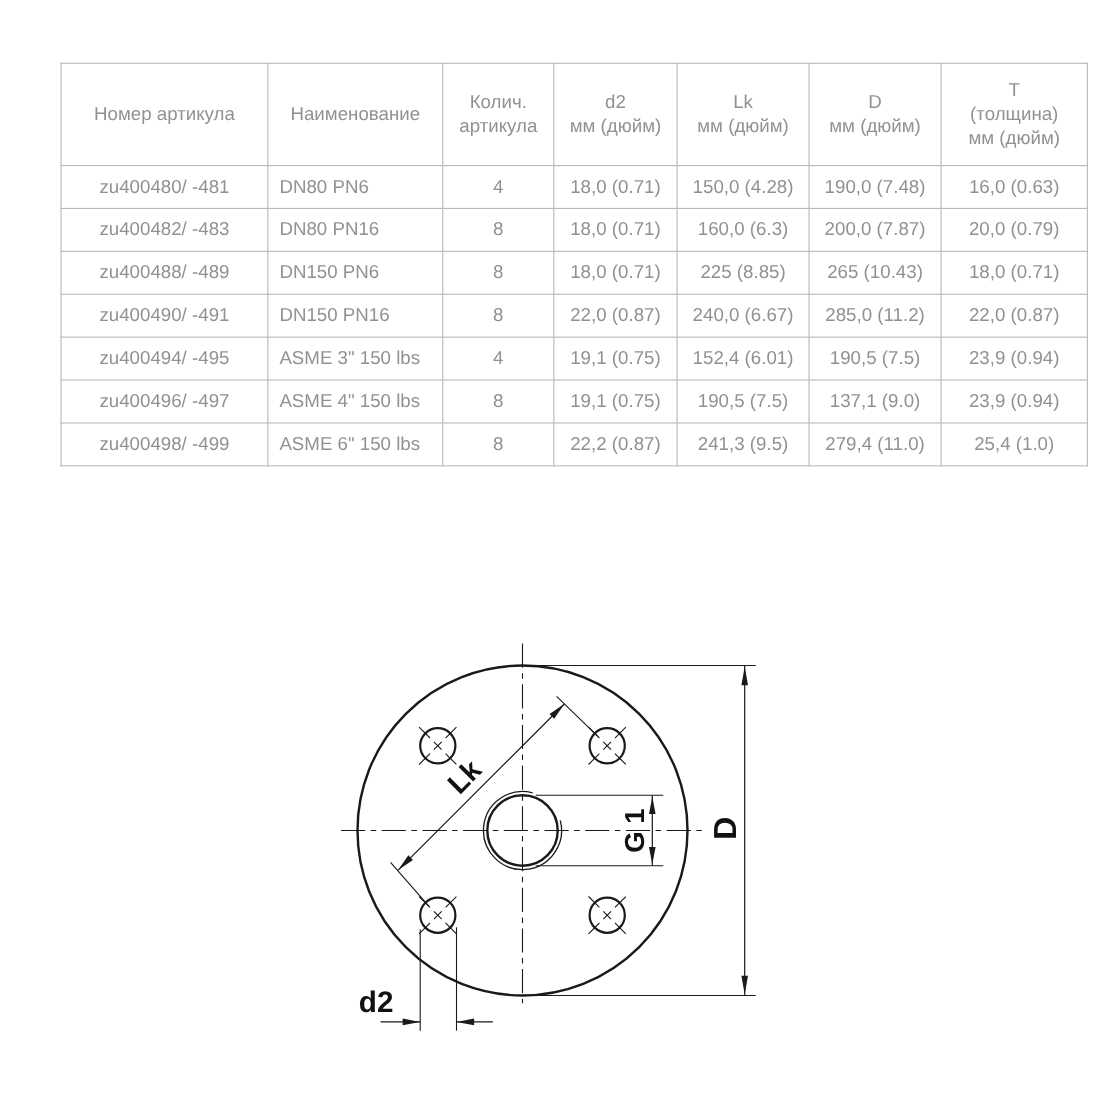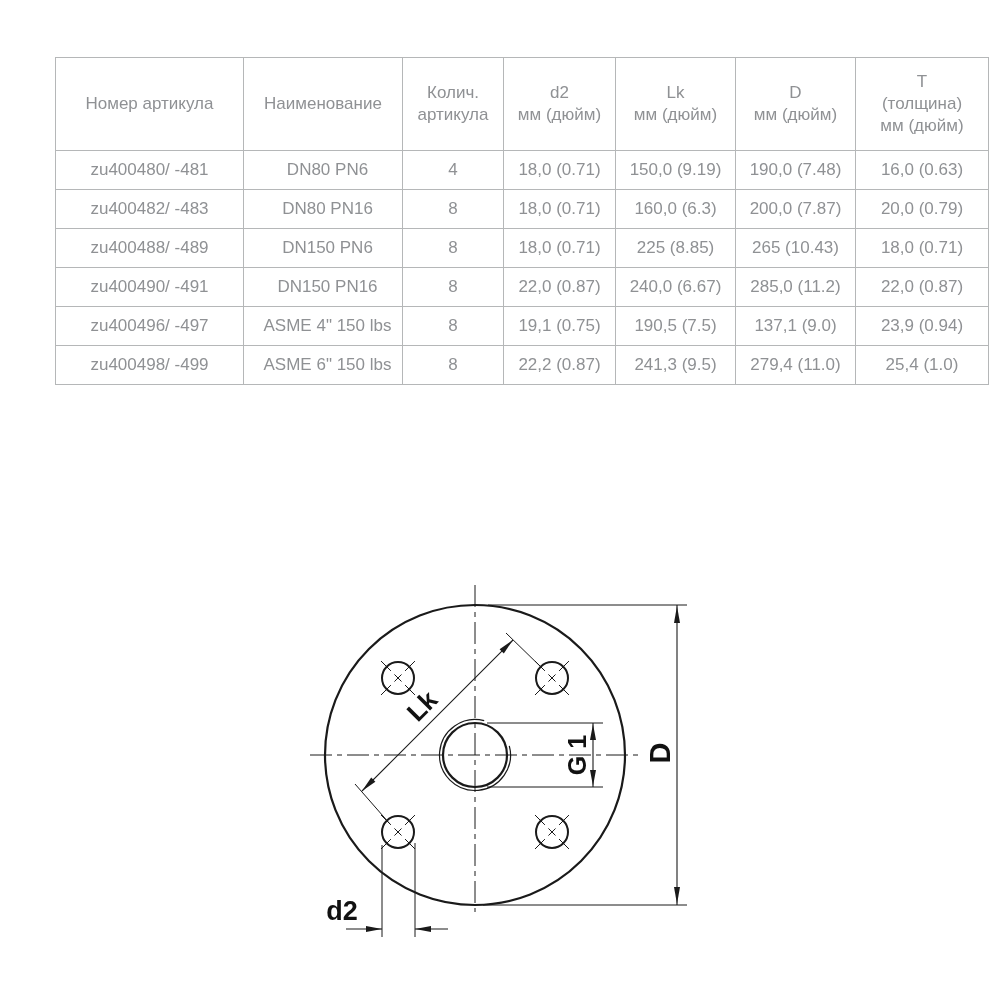--- a/index.html
+++ b/index.html
@@ -12,21 +12,21 @@
     border-collapse:collapse; table-layout:fixed;
     color:#8f9194; font-size:17px;
   }
   table.spec th, table.spec td {
     border:1px solid #b5b7b8;
     text-align:center; vertical-align:middle;
     font-weight:normal; overflow:hidden;
   }
   table.spec th { height:90px; white-space:pre-line; line-height:22px; }
   table.spec td { height:36px; }
-  table.spec td.name { text-align:center; padding-left:10px; }
+  table.spec td.name { text-align:left; padding-left:10px; }
   svg.drawing { position:absolute; left:0; top:0; }
   svg.drawing text { font-family:"Liberation Sans", sans-serif; font-weight:bold; fill:#111111; }
 </style>
 </head>
 <body>
 
 <div class="page">
 
   <table class="spec">
     <colgroup>
@@ -54,21 +54,21 @@
 (толщина)
 мм (дюйм)</th>
       </tr>
     </thead>
     <tbody>
         <tr>
           <td>zu400480/ -481</td>
           <td class="name">DN80 PN6</td>
           <td>4</td>
           <td>18,0 (0.71)</td>
-          <td>150,0 (9.19)</td>
+          <td>150,0 (4.28)</td>
           <td>190,0 (7.48)</td>
           <td>16,0 (0.63)</td>
         </tr>
         <tr>
           <td>zu400482/ -483</td>
           <td class="name">DN80 PN16</td>
           <td>8</td>
           <td>18,0 (0.71)</td>
           <td>160,0 (6.3)</td>
           <td>200,0 (7.87)</td>
@@ -84,20 +84,29 @@
           <td>18,0 (0.71)</td>
         </tr>
         <tr>
           <td>zu400490/ -491</td>
           <td class="name">DN150 PN16</td>
           <td>8</td>
           <td>22,0 (0.87)</td>
           <td>240,0 (6.67)</td>
           <td>285,0 (11.2)</td>
           <td>22,0 (0.87)</td>
+        </tr>
+        <tr>
+          <td>zu400494/ -495</td>
+          <td class="name">ASME 3" 150 lbs</td>
+          <td>4</td>
+          <td>19,1 (0.75)</td>
+          <td>152,4 (6.01)</td>
+          <td>190,5 (7.5)</td>
+          <td>23,9 (0.94)</td>
         </tr>
         <tr>
           <td>zu400496/ -497</td>
           <td class="name">ASME 4" 150 lbs</td>
           <td>8</td>
           <td>19,1 (0.75)</td>
           <td>190,5 (7.5)</td>
           <td>137,1 (9.0)</td>
           <td>23,9 (0.94)</td>
         </tr>

